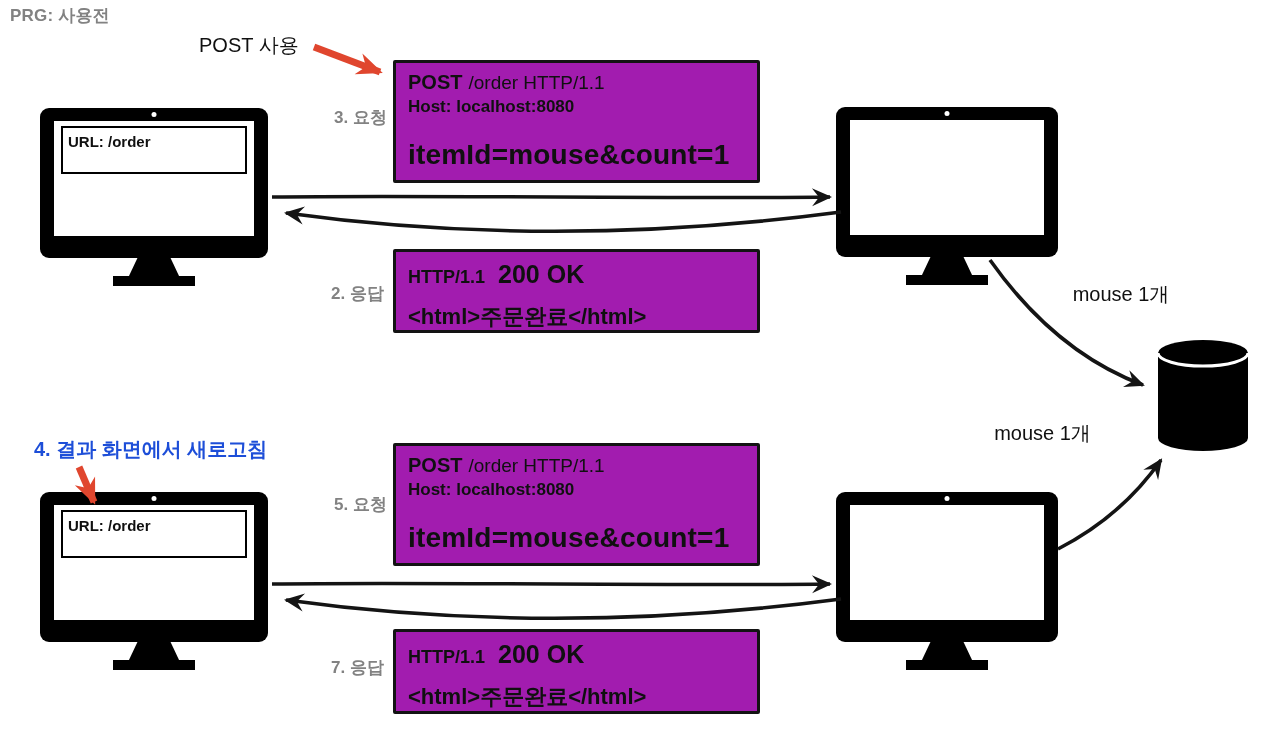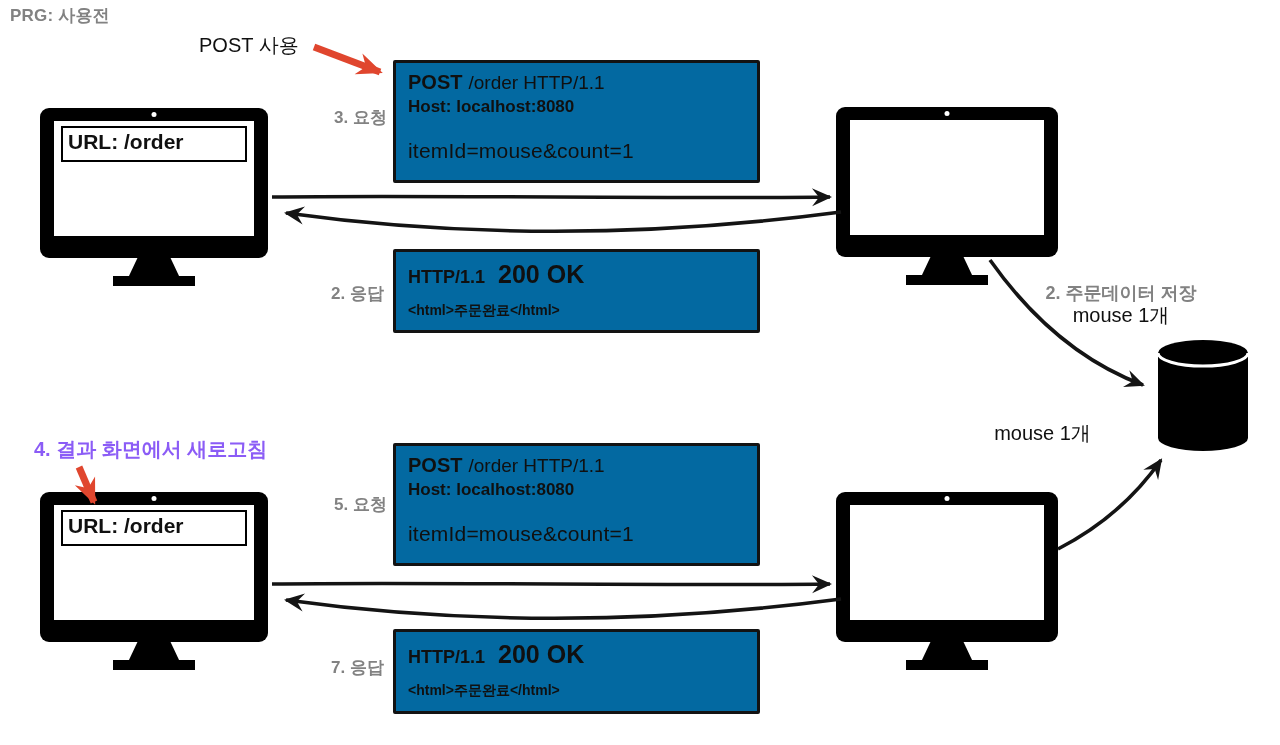--- a/index.html
+++ b/index.html
@@ -10,48 +10,48 @@
   }
   .abs { position:absolute; }
 
   
   .page-title { left:10px; top:4px; font-size:17px; font-weight:700; color:#828282; letter-spacing:0.2px; }
   .post-usage { left:199px; top:32px; font-size:20px; font-weight:400; color:#101010; }
   .step-label { font-size:17px; font-weight:700; color:#828282; text-align:right; }
   .note-block { text-align:center; line-height:1.18; }
   .note-gray  { font-size:18px; font-weight:700; color:#828282; }
   .note-bold  { font-size:20px; font-weight:400; color:#101010; }
-  .refresh-note { left:34px; top:436px; font-size:20px; font-weight:800; color:#8b5cf6; }
+  .refresh-note { left:34px; top:436px; font-size:20px; font-weight:800; color:#1d4ed8; }
 
   
   .httpbox {
     position:absolute; width:367px; box-sizing:border-box;
-    border:3.5px solid #131313; border-radius:2px; background:#0369a1;
+    border:3.5px solid #131313; border-radius:2px; background:#a21caf;
     padding:8px 12px;
   }
   .req-line   { font-size:19px; white-space:nowrap; }
   .req-method { font-size:20px; font-weight:800; margin-right:6px; }
   .req-host   { font-size:17px; font-weight:700; margin-top:3px; }
-  .req-body   { font-size:21px; font-weight:400; margin-top:22px; letter-spacing:0.2px; }
+  .req-body   { font-size:28px; font-weight:700; margin-top:22px; letter-spacing:0.2px; }
   .resp-line  { white-space:nowrap; }
   .resp-ver   { font-size:18px; font-weight:700; margin-right:13px; }
   .resp-status{ font-size:25px; font-weight:800; }
-  .resp-body  { font-size:14px; font-weight:700; margin-top:13px; }
+  .resp-body  { font-size:22px; font-weight:700; margin-top:13px; }
 
   
   .monitor { position:absolute; width:228px; height:176px; }
   .monitor.narrow { width:222px; }
   .mframe  { position:absolute; left:0; top:0; right:0; height:150px; background:#000; border-radius:9px; }
   .mdot    { position:absolute; top:4px; left:50%; transform:translateX(-50%); width:5px; height:5px; border-radius:50%; background:#fff; }
   .mscreen { position:absolute; left:14px; right:14px; top:13px; height:115px; background:#fff; }
   .mstand  { position:absolute; top:148px; left:50%; transform:translateX(-50%); width:52px; height:22px; background:#000;
              clip-path:polygon(20% 0, 80% 0, 100% 100%, 0 100%); }
   .mbase   { position:absolute; top:168px; left:50%; transform:translateX(-50%); width:82px; height:10px; background:#000; }
-  .urlbar  { position:absolute; left:7px; right:7px; top:5px; height:36px; box-sizing:border-box;
-             border:2.5px solid #000; font-size:21px; font-weight:800; line-height:27px; padding-left:5px;
+  .urlbar  { position:absolute; left:7px; right:7px; top:5px; height:48px; box-sizing:border-box;
+             border:2.5px solid #000; font-size:15px; font-weight:800; line-height:27px; padding-left:5px;
              white-space:nowrap; overflow:hidden; background:#fff; }
   .screen-result { position:absolute; left:0; right:0; top:62px; text-align:center; font-size:18px; font-weight:400; color:#101010; }
 
   
   .db-label { left:1158px; top:386px; width:90px; text-align:center; color:#ffffff; font-size:23px; font-weight:800; letter-spacing:1px; }
 
   
   .overlay { position:absolute; left:0; top:0; width:1280px; height:745px; pointer-events:none; }
 </style>
 </head>
@@ -95,21 +95,20 @@
   <div class="abs step-label" style="left:300px; top:282px; width:84px;">2. 응답</div>
 
   <div class="httpbox" style="left:393px; top:249px; height:84px;">
     <div class="resp-line">
       <span class="resp-ver">HTTP/1.1</span><span class="resp-status">200 OK</span>
     </div>
     <div class="resp-body">&lt;html&gt;주문완료&lt;/html&gt;</div>
   </div>
 
   <div class="abs note-block" style="left:1030px; top:283px; width:182px;">
-    <div class="note-gray">2. 주문데이터 저장</div>
     <div class="note-bold">mouse 1개</div>
   </div>
 
   <div class="abs refresh-note">4. 결과 화면에서 새로고침</div>
 
   <div class="monitor" style="left:40px; top:492px;">
     <div class="mframe">
       <div class="mdot"></div>
       <div class="mscreen">
         <div class="urlbar">URL: /order</div>

